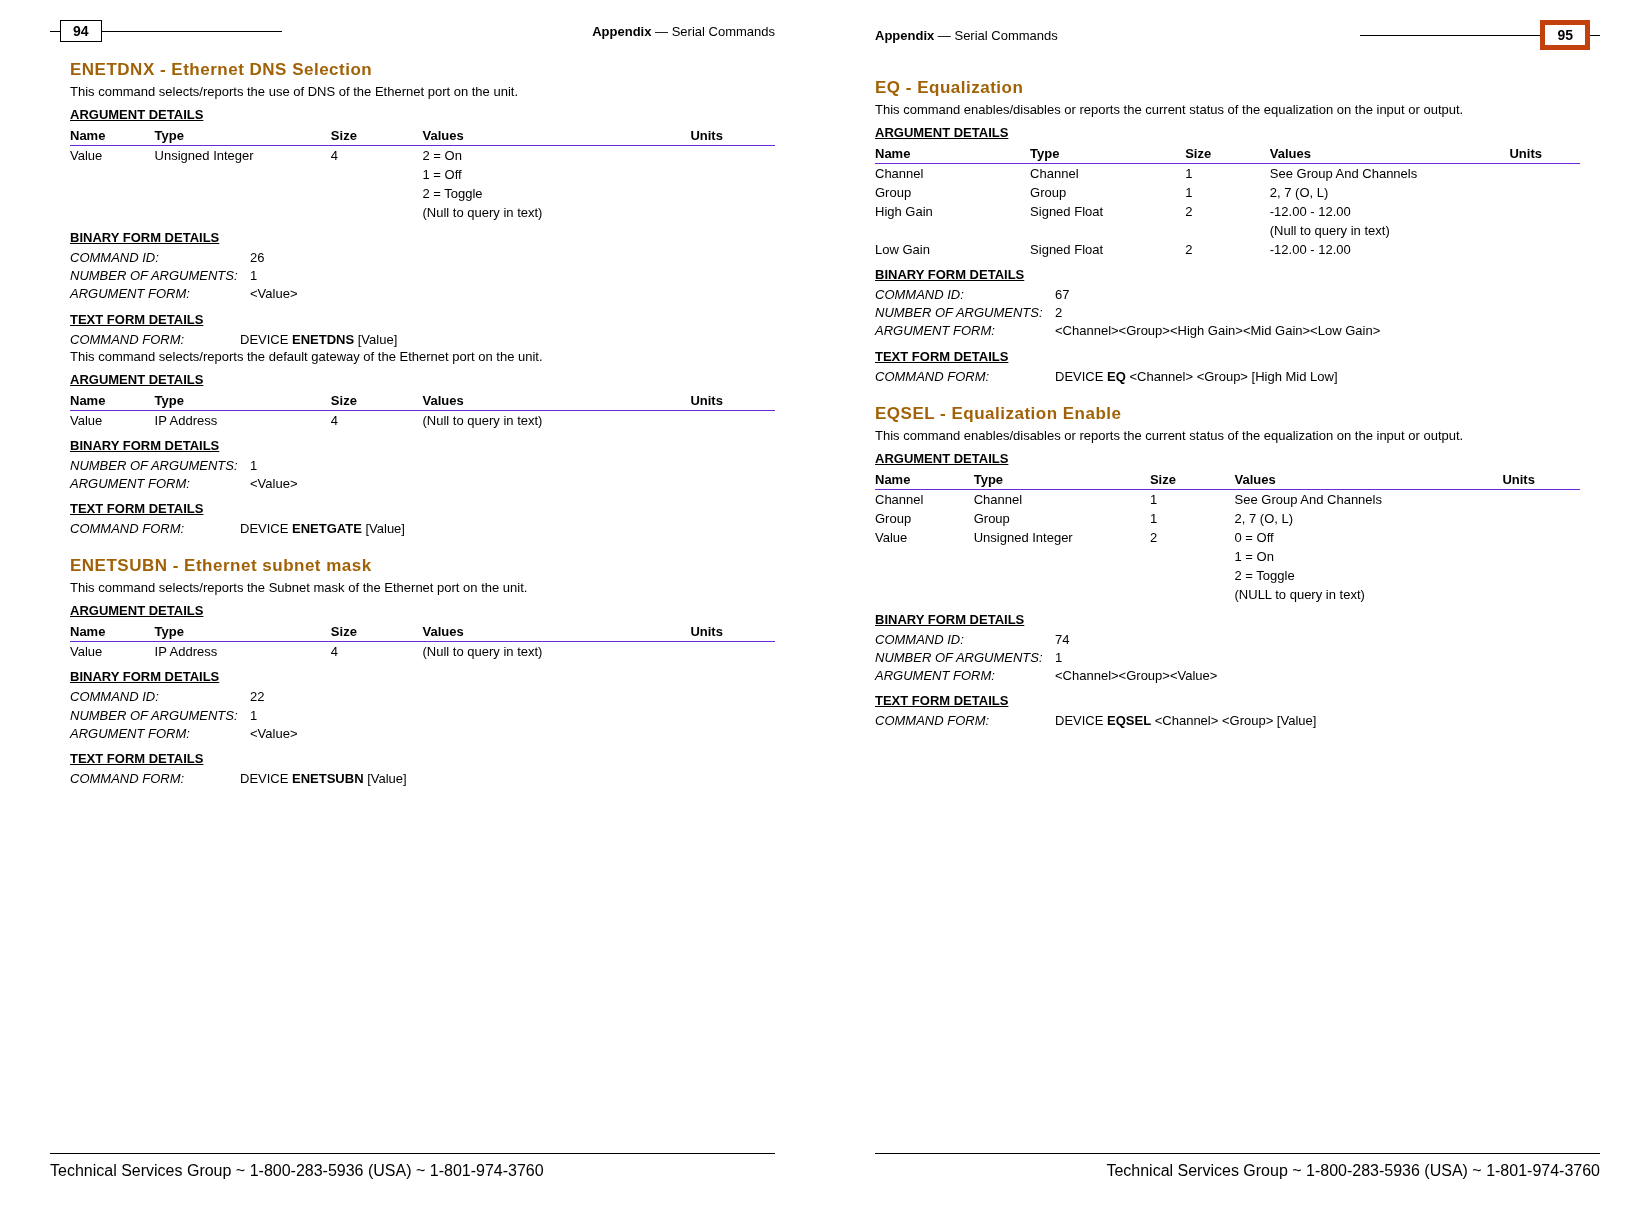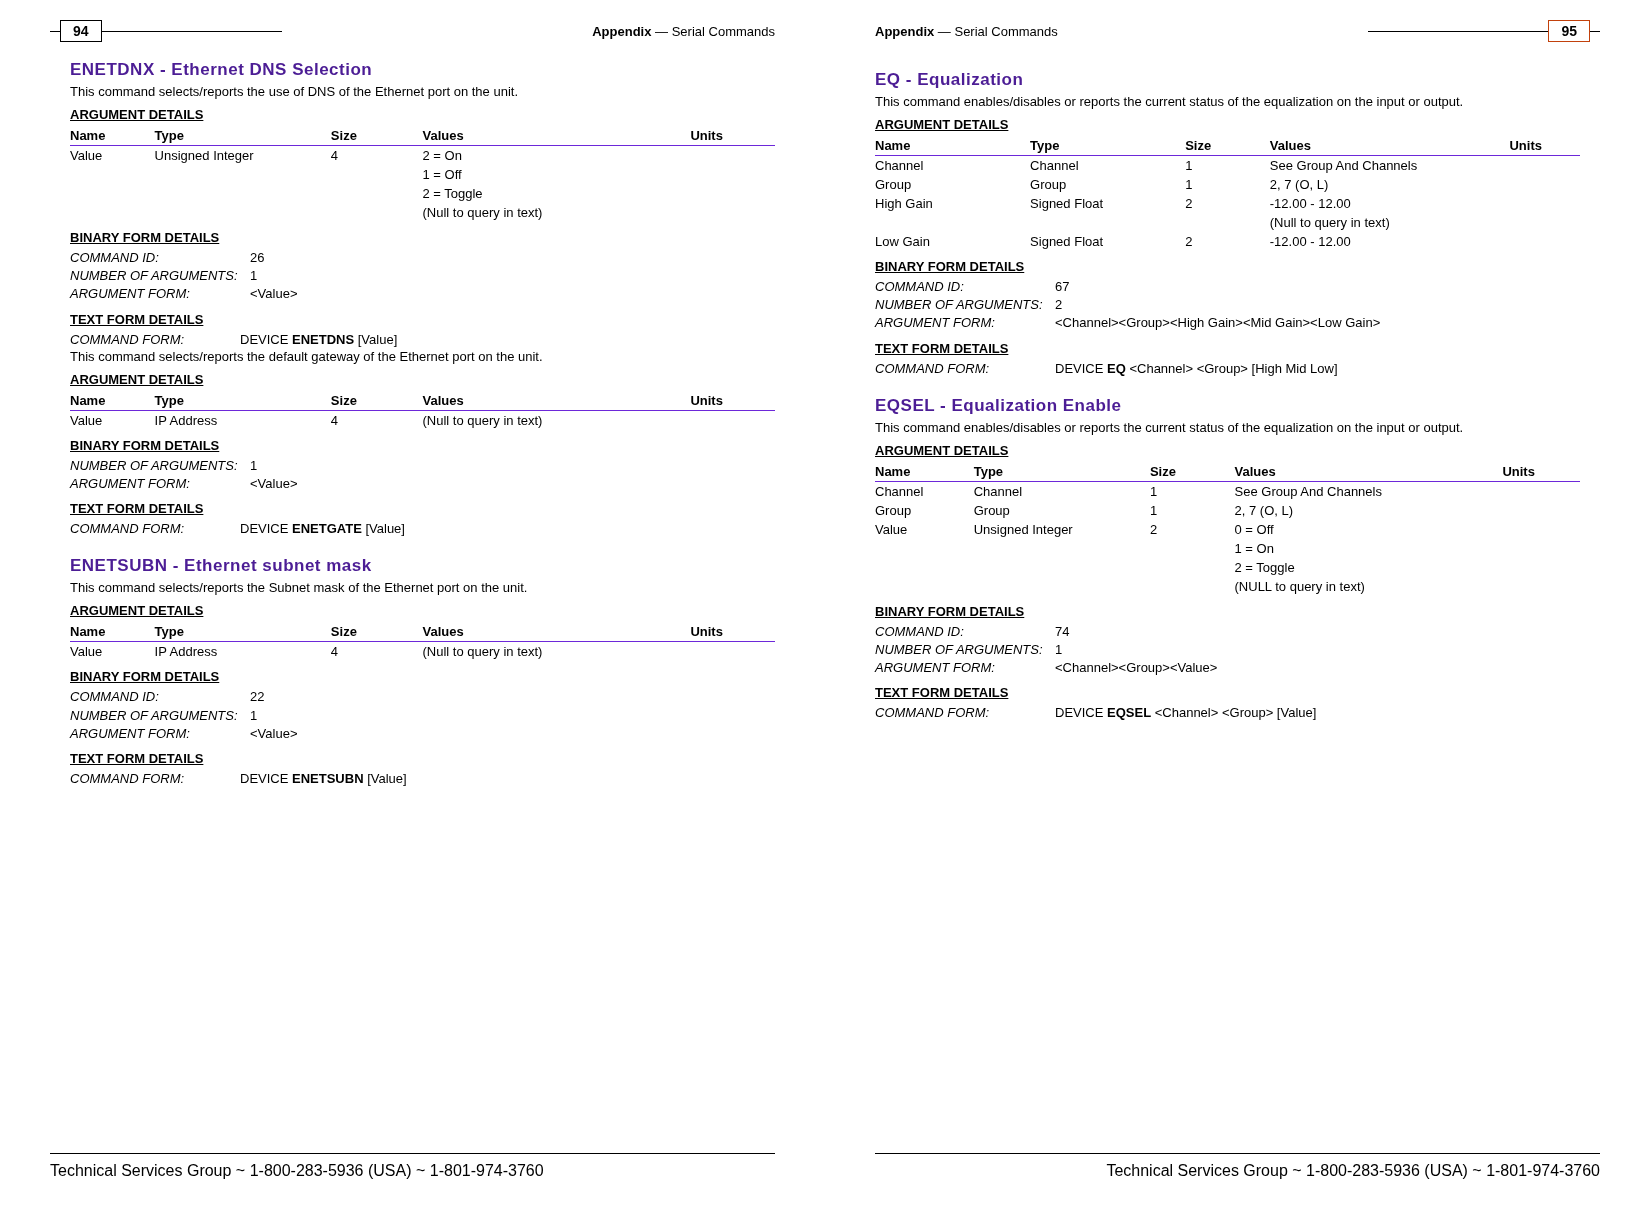--- a/index.html
+++ b/index.html
@@ -29,21 +29,21 @@
 .footer-line {
   border-top: 1px solid #000;
   margin-bottom: 8px;
 }
 .footer-right { text-align: right; }
 .content { padding-left: 20px; }
 .page-right .content { padding-left: 0; padding-right: 20px; }
 .cmd-title {
   font-size: 17px;
   font-weight: bold;
-  color: #4c1d95;
+  color: #a16207;
   margin-top: 18px;
   margin-bottom: 4px;
   letter-spacing: 0.5px;
 }
 .cmd-desc {
   font-size: 13px;
   margin-bottom: 6px;
 }
 .section-head {
   font-weight: bold;
@@ -76,21 +76,21 @@
 .bold { font-weight: bold; }
 .page-num-wrap-left {
   display:flex; align-items:center; 
 }
 .page-num-wrap-left .box { border:1px solid #000; padding:2px 12px; font-weight:bold; font-size:14px; }
 .page-num-wrap-left .rule { flex:0 0 200px; height:1px; background:#000; margin-right:0;}
 .page-num-wrap-left .title { margin-left:auto; font-size:13px;}
 .page-num-wrap-right {
   display:flex; align-items:center; margin-bottom:28px;
 }
-.page-num-wrap-right .box { border:1px solid #c2410c; padding:2px 12px; font-weight:bold; font-size:14px; }
+.page-num-wrap-right .box { border:5px solid #c2410c; padding:2px 12px; font-weight:bold; font-size:14px; }
 .page-num-wrap-right .rule { flex:0 0 200px; height:1px; background:#000; }
 .page-num-wrap-right .title { margin-right:auto; font-size:13px;}
 </style>
 </head>
 <body>
 
 <div class="page">
   <div class="page-num-wrap-left">
     <div class="rule" style="flex:0 0 10px;"></div>
     <div class="box">94</div>

